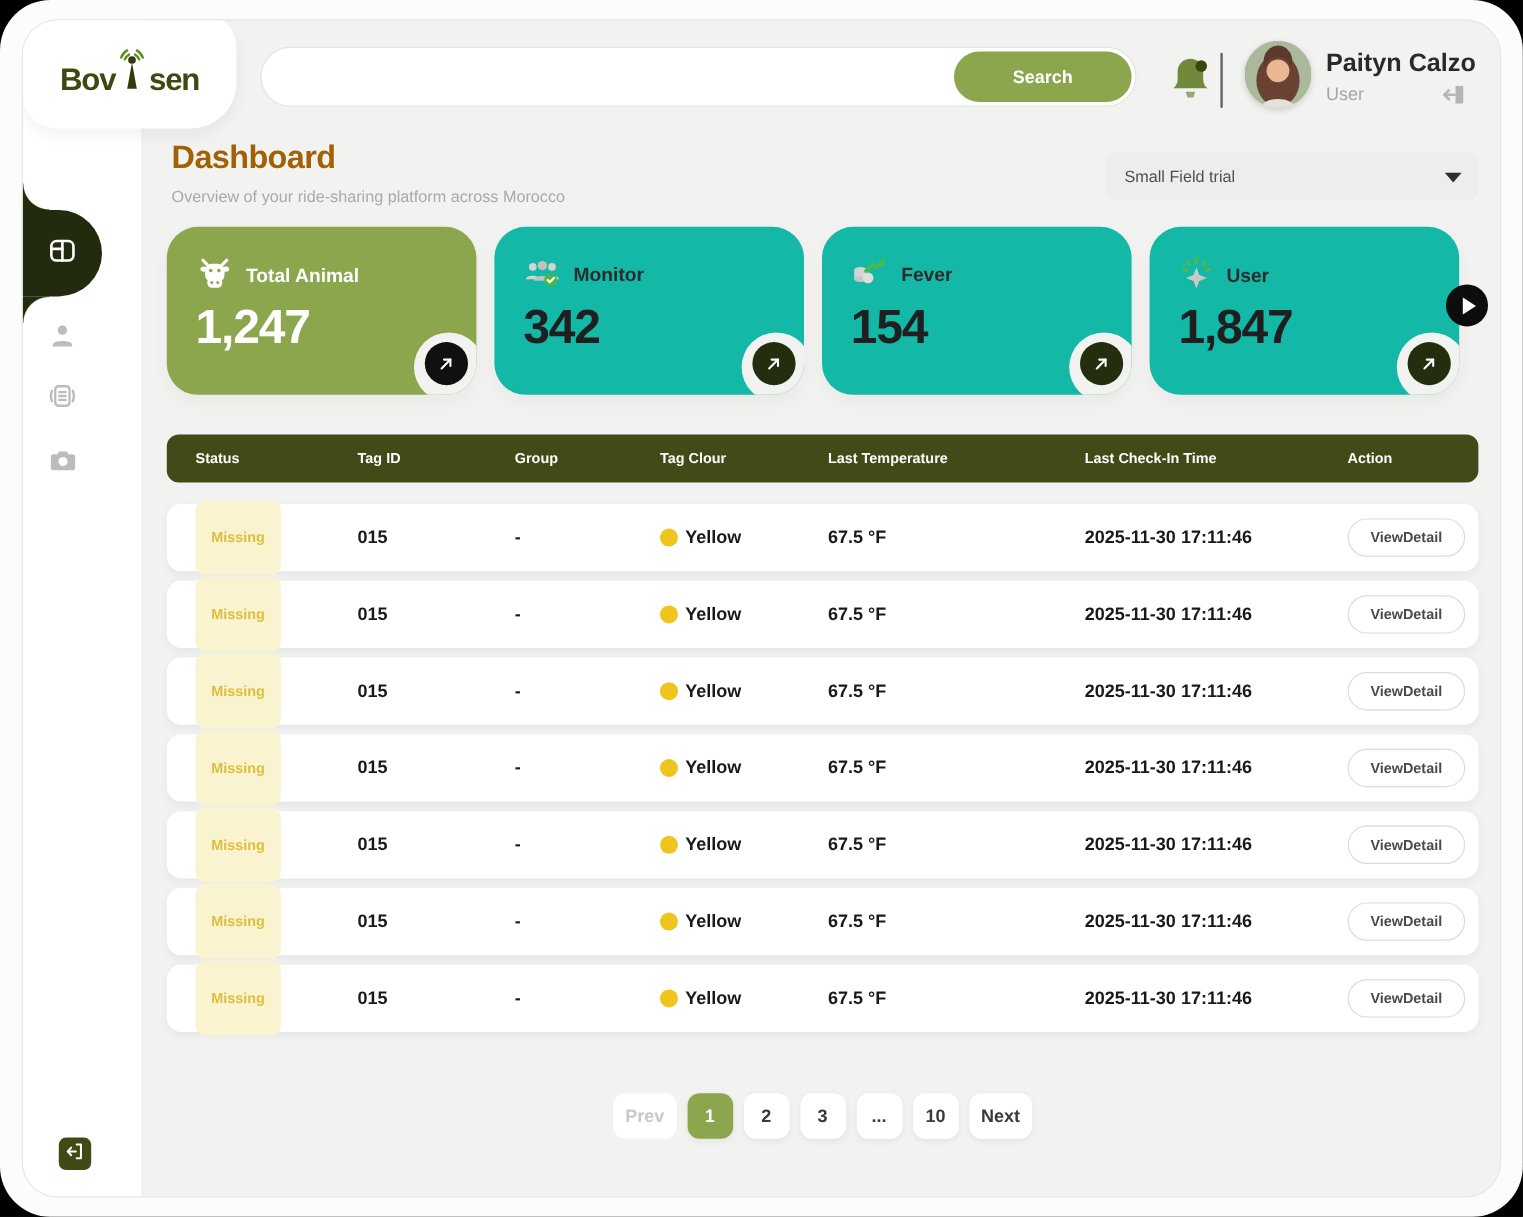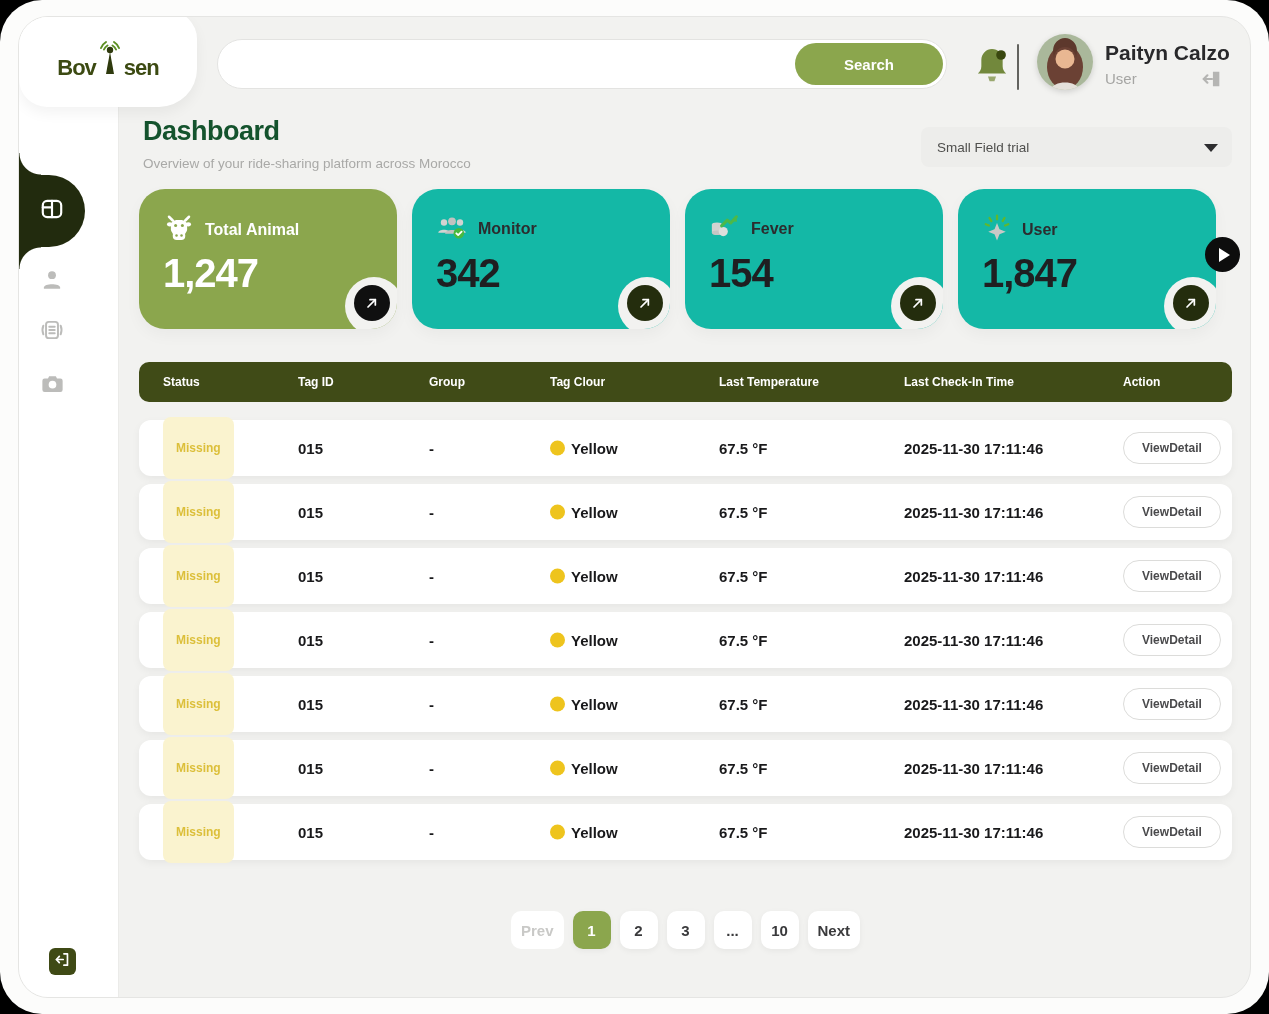--- a/index.html
+++ b/index.html
@@ -11,37 +11,37 @@
   .sidebar { position:absolute; left:0; top:0; bottom:0; width:100px; background:#fff; border-right:1px solid #ebebe9; }
   .side-blob { position:absolute; left:0; top:158px; width:66px; height:72px; background:#222b0e; border-radius:0 36px 36px 0; display:flex; align-items:center; justify-content:center; }
   .side-blob::before, .side-blob::after { content:""; position:absolute; left:0; width:22px; height:22px; }
   .side-blob::before { top:-22px; background:radial-gradient(circle at 100% 0, transparent 21px, #222b0e 22px); }
   .side-blob::after { bottom:-22px; background:radial-gradient(circle at 100% 100%, transparent 21px, #222b0e 22px); }
   .side-icon { position:absolute; left:0; width:66px; display:flex; justify-content:center; color:#bcbcba; }
   .side-logout { position:absolute; left:30px; top:931px; width:27px; height:27px; background:#3f4a15; border-radius:6px; display:flex; align-items:center; justify-content:center; }
 
   
   .logo-card { position:absolute; left:0; top:-6px; width:178px; height:96px; background:#fff; border-radius:28px 28px 38px 28px; box-shadow:0 6px 14px rgba(0,0,0,.05); display:flex; align-items:center; justify-content:center; z-index:5; }
-  .logo { display:flex; align-items:flex-end; font-size:22px; font-weight:700; color:#3c4a12; letter-spacing:-1px; line-height:1; }
+  .logo { display:flex; align-items:flex-end; font-size:26px; font-weight:700; color:#3c4a12; letter-spacing:-1px; line-height:1; }
   .logo .antenna { margin:0 1px -1px 1px; }
 
   
   .search-bar { position:absolute; left:198px; top:22px; width:730px; height:50px; background:#fff; border:1.5px solid #e3e3e1; border-radius:26px; }
   .search-input { position:absolute; left:40px; top:0; width:520px; height:100%; border:none; outline:none; background:transparent; font-size:15px; color:#555; font-family:"Liberation Sans",sans-serif; }
   .search-input::placeholder { color:#b8b8b6; }
   .search-btn { position:absolute; right:3px; top:3px; bottom:3px; width:148px; border:none; border-radius:22px; background:#8ba64d; color:#fff; font-size:15px; font-weight:700; font-family:"Liberation Sans",sans-serif; cursor:pointer; }
   .bell { position:absolute; left:953px; top:28px; width:40px; height:42px; cursor:pointer; }
   .hdr-divider { position:absolute; left:998px; top:27px; width:2px; height:46px; background:#63635f; border-radius:1px; }
   .avatar { position:absolute; left:1018px; top:17px; width:56px; height:56px; border-radius:50%; overflow:hidden; box-shadow:0 2px 6px rgba(0,0,0,.15); cursor:pointer; }
   .user-name { position:absolute; left:1086px; top:24px; font-size:21px; font-weight:700; color:#29292b; white-space:nowrap; }
   .user-role { position:absolute; left:1086px; top:53px; font-size:15px; color:#a5a5a3; }
   .logout-top { position:absolute; left:1182px; top:51px; width:22px; height:22px; color:#b5b5b3; cursor:pointer; }
 
   
-  .page-title { position:absolute; left:124px; top:99px; font-size:27px; font-weight:700; color:#14532d; letter-spacing:-.5px; }
+  .page-title { position:absolute; left:124px; top:99px; font-size:27px; font-weight:700; color:#a16207; letter-spacing:-.5px; }
   .page-sub { position:absolute; left:124px; top:139px; font-size:13.5px; color:#a9a9a7; }
   .trial-select { position:absolute; left:902px; top:110px; width:311px; height:40px; background:#ededeb; border-radius:8px; cursor:pointer; }
   .trial-select .lbl { position:absolute; left:16px; top:50%; transform:translateY(-50%); font-size:13.5px; color:#4f4f4d; }
   .trial-select .caret { position:absolute; right:14px; top:17px; width:0; height:0; border-left:7px solid transparent; border-right:7px solid transparent; border-top:8px solid #2d2d2f; }
 
   
   .card { position:absolute; top:172px; width:258px; height:140px; border-radius:26px; background:#14b8a6; box-shadow:0 6px 16px rgba(0,0,0,.04); overflow:hidden; }
   .card.green { background:#8ba64d; }
   .card-head { position:absolute; left:24px; top:24px; display:flex; align-items:center; gap:10px; }
   .card-label { font-size:16px; font-weight:700; color:#2c2c2e; }
@@ -52,21 +52,21 @@
   .card-arrow { position:absolute; right:7px; bottom:8px; width:36px; height:36px; border-radius:50%; background:#242d0d; display:flex; align-items:center; justify-content:center; cursor:pointer; }
   .card.green .card-arrow { background:#101010; }
   .carousel-next { position:absolute; left:1186px; top:220px; width:35px; height:35px; border-radius:50%; background:#0d0d0d; display:flex; align-items:center; justify-content:center; cursor:pointer; z-index:6; }
   .carousel-next .tri { width:0; height:0; border-top:7px solid transparent; border-bottom:7px solid transparent; border-left:11px solid #fff; margin-left:3px; }
 
   
   .thead { position:absolute; left:120px; top:345px; width:1093px; height:40px; background:#404b17; border-radius:10px; z-index:2; }
   .thead span { position:absolute; top:50%; transform:translateY(-50%); font-size:12px; font-weight:700; color:#fff; white-space:nowrap; }
   .trow { position:absolute; left:120px; width:1093px; height:56px; background:#fff; border-radius:12px; box-shadow:0 3px 8px rgba(0,0,0,.05); }
   .cell { position:absolute; top:50%; transform:translateY(-50%); font-size:15px; font-weight:700; color:#19191b; white-space:nowrap; }
-  .c0 { left:24px; } .c1 { left:159px; } .c2 { left:290px; } .c3 { left:411px; } .c4 { left:580px; } .c5 { left:765px; } .c6 { left:984px; }
+  .c0 { left:24px; } .c1 { left:159px; } .c2 { left:290px; } .c3 { left:411px; } .c4 { left:551px; } .c5 { left:765px; } .c6 { left:984px; }
   .badge { display:inline-block; padding:24px 13px; background:#faf3cf; color:#dcbf3a; font-size:12px; font-weight:700; border-radius:8px; }
   .dotwrap { display:flex; align-items:center; gap:6px; }
   .dot { width:15px; height:15px; border-radius:50%; background:#eec41d; }
   .view-btn { padding:8px 18px; background:#fff; border:1px solid #dcdcda; border-radius:17px; font-size:12px; font-weight:700; color:#4a4a4c; font-family:"Liberation Sans",sans-serif; cursor:pointer; }
 
   
   .pagination { position:absolute; left:120px; top:894px; width:1093px; height:38px; display:flex; align-items:center; justify-content:center; gap:9px; }
   .pg { min-width:38px; height:38px; padding:16px 10px; border:none; border-radius:10px; background:#fff; box-shadow:0 2px 6px rgba(0,0,0,.05); font-size:15px; font-weight:700; color:#3a3a3c; font-family:"Liberation Sans",sans-serif; display:flex; align-items:center; justify-content:center; cursor:pointer; }
   .pg.active { background:#8ba64d; color:#fff; }
   .pg.muted { color:#c9c9c7; box-shadow:none; }

